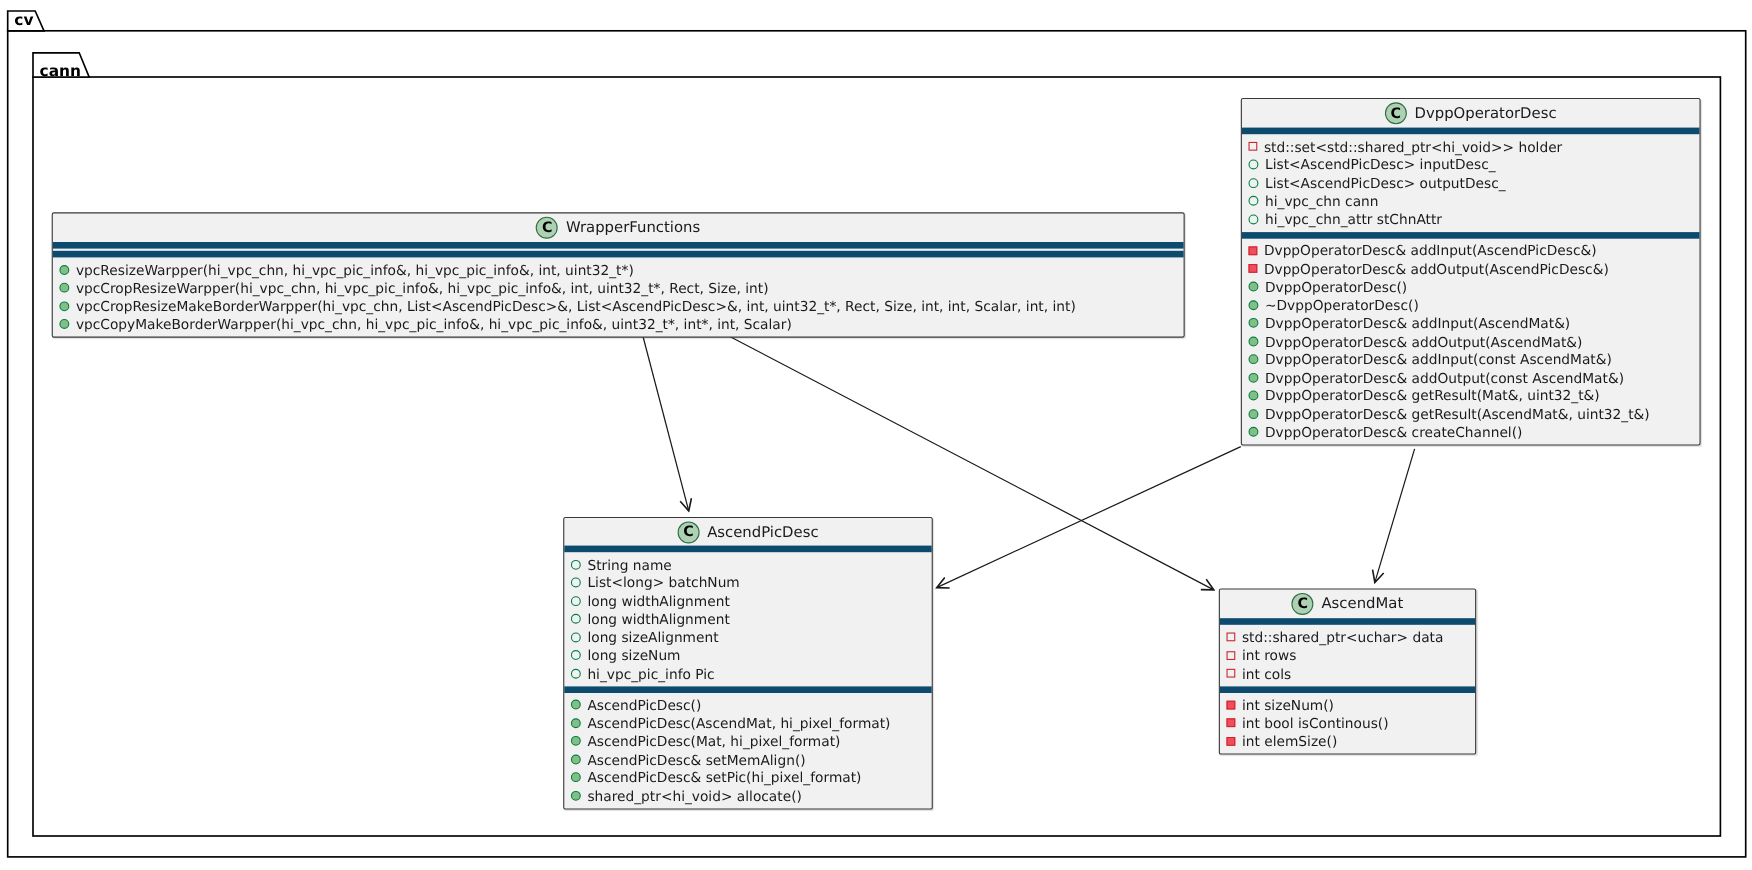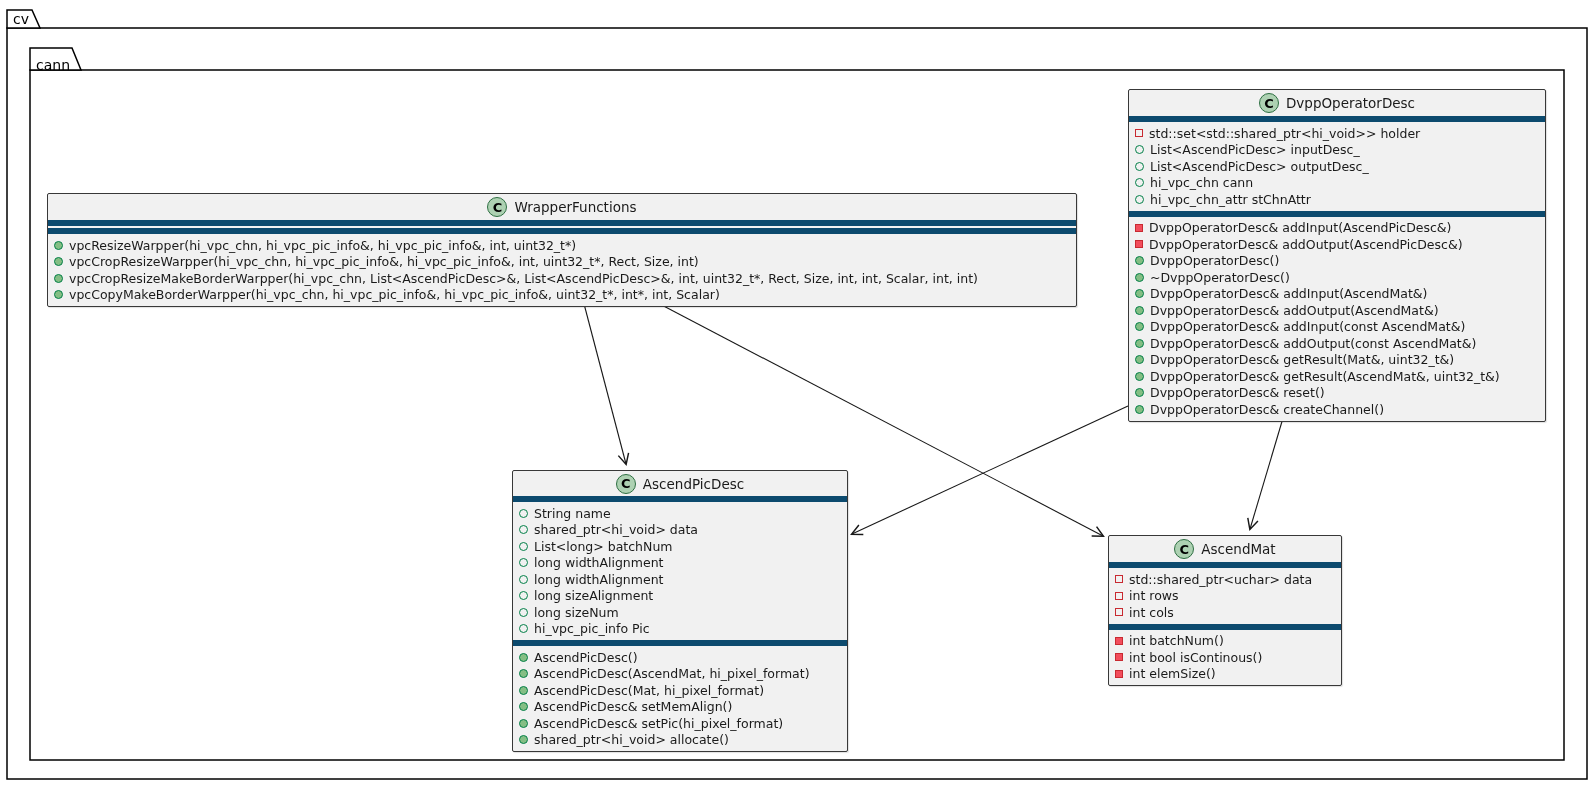--- a/index.html
+++ b/index.html
@@ -3,21 +3,21 @@
 <meta charset="utf-8">
 <style>
   html,body{margin:0;padding:0;background:#ffffff;}
   #stage{
     position:relative;width:1593px;height:791px;background:#ffffff;
     font-family:"DejaVu Sans","Liberation Sans",sans-serif;color:#1a1a1a;
     overflow:hidden;
   }
   #edge-layer{position:absolute;left:0;top:0;width:1593px;height:791px;}
   .pkg-label{
-    position:absolute;font-weight:normal;font-size:14px;color:#000;
+    position:absolute;font-weight:bold;font-size:14px;color:#000;
     display:flex;align-items:center;justify-content:flex-start;
   }
   .class-box{
     position:absolute;background:#f1f1f1;border:1px solid #383838;
     border-radius:2px;box-sizing:border-box;display:flex;flex-direction:column;
     box-shadow:1px 1px 1px rgba(0,0,0,0.12);
   }
   .class-title{
     display:flex;align-items:center;justify-content:center;gap:7px;
     box-sizing:border-box;flex:0 0 auto;
@@ -159,45 +159,37 @@
         <div class="member-row">
           <span class="m-icon public-method"></span>
           <span>DvppOperatorDesc&amp; getResult(Mat&amp;, uint32_t&amp;)</span>
         </div>
         <div class="member-row">
           <span class="m-icon public-method"></span>
           <span>DvppOperatorDesc&amp; getResult(AscendMat&amp;, uint32_t&amp;)</span>
         </div>
         <div class="member-row">
           <span class="m-icon public-method"></span>
-          <span>DvppOperatorDesc&amp; reset()</span>
-        </div>
-        <div class="member-row">
-          <span class="m-icon public-method"></span>
           <span>DvppOperatorDesc&amp; createChannel()</span>
         </div>
       </div>
   </div>
 
   <div class="class-box" style="left:512px;top:470px;width:336px;">
     <div class="class-title" style="height:25px;">
       <span class="c-icon">C</span>
       <span class="title-text">AscendPicDesc</span>
     </div>
     <div class="compartment fields">
         <div class="member-row">
           <span class="m-icon public-field"></span>
           <span>String name</span>
         </div>
         <div class="member-row">
           <span class="m-icon public-field"></span>
-          <span>shared_ptr&lt;hi_void&gt; data</span>
-        </div>
-        <div class="member-row">
-          <span class="m-icon public-field"></span>
           <span>List&lt;long&gt; batchNum</span>
         </div>
         <div class="member-row">
           <span class="m-icon public-field"></span>
           <span>long widthAlignment</span>
         </div>
         <div class="member-row">
           <span class="m-icon public-field"></span>
           <span>long widthAlignment</span>
         </div>
@@ -257,21 +249,21 @@
           <span>int rows</span>
         </div>
         <div class="member-row">
           <span class="m-icon private-field"></span>
           <span>int cols</span>
         </div>
       </div>
     <div class="compartment methods">
         <div class="member-row">
           <span class="m-icon private-method"></span>
-          <span>int batchNum()</span>
+          <span>int sizeNum()</span>
         </div>
         <div class="member-row">
           <span class="m-icon private-method"></span>
           <span>int bool isContinous()</span>
         </div>
         <div class="member-row">
           <span class="m-icon private-method"></span>
           <span>int elemSize()</span>
         </div>
       </div>

